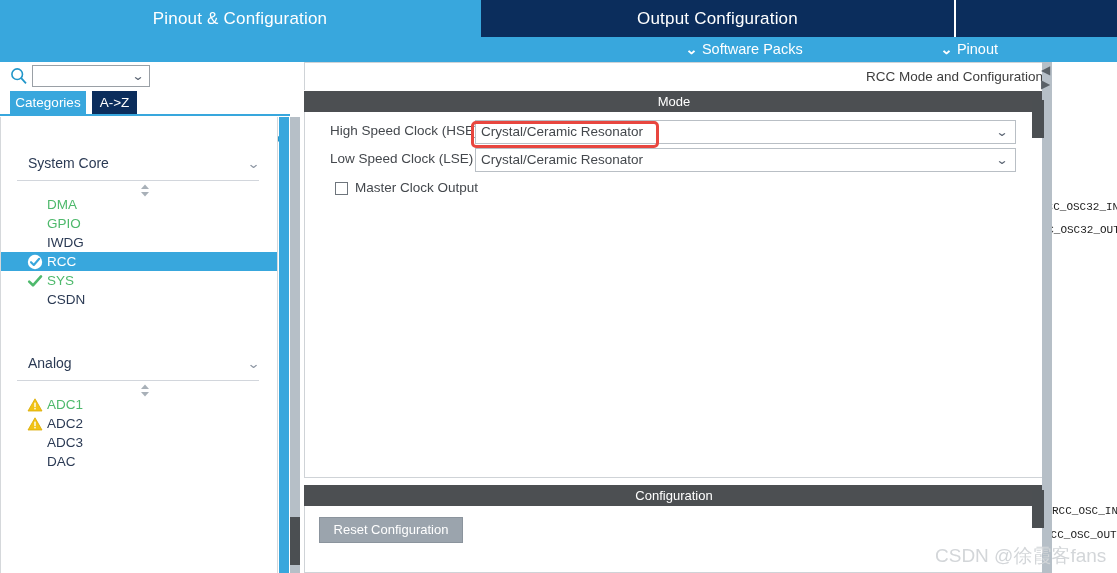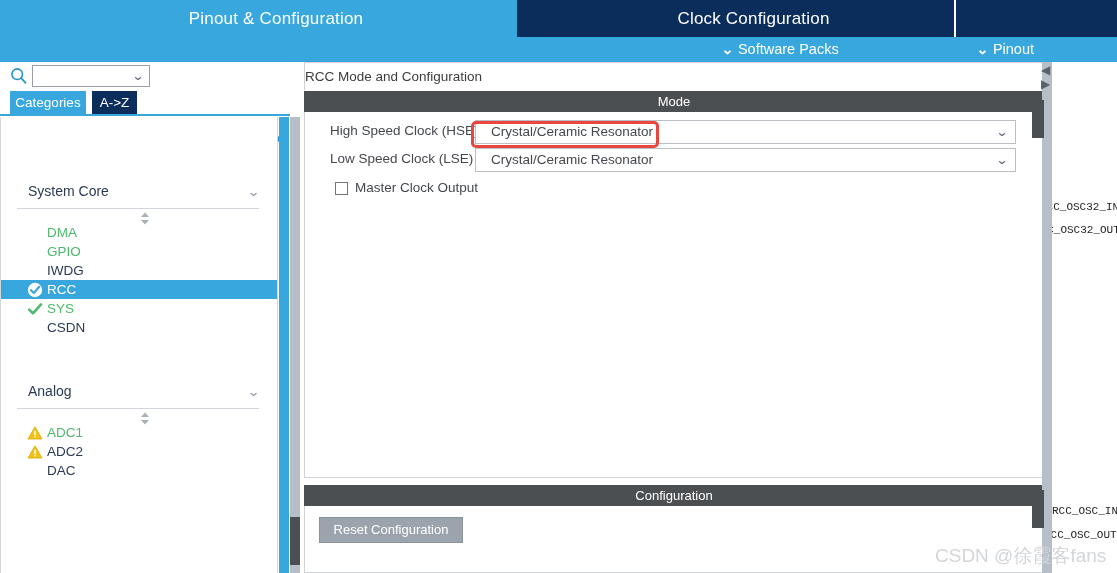--- a/index.html
+++ b/index.html
@@ -33,21 +33,20 @@
   }
   .main-tab {
     position: absolute;
     top: 0;
     height: 37px;
     line-height: 37px;
     text-align: center;
     color: #ffffff;
     font-size: 17px;
     letter-spacing: 0.2px;
-    margin-left: 36px;
   }
   .main-tab.inactive {
     left: 0;
     width: 480px;
     background: #38a7dd;
   }
   .main-tab.active {
     left: 481px;
     width: 473px;
     background: #0b2d5c;
@@ -77,21 +76,20 @@
     background: #38a7dd;
   }
   .subbar-item {
     position: absolute;
     top: 0;
     height: 25px;
     line-height: 25px;
     color: #ffffff;
     font-size: 14.5px;
     white-space: nowrap;
-    margin-left: 36px;
   }
   .subbar-item .chev {
     display: inline-block;
     margin-right: 5px;
     font-size: 13px;
     font-weight: bold;
     transform: scaleX(1.15);
   }
   #sp-item { left: 686px; }
   #po-item { left: 941px; }
@@ -179,21 +177,20 @@
     background: #ffffff;
     border-left: 1px solid #d5d8db;
     border-right: 1px solid #d5d8db;
     box-sizing: border-box;
     overflow: hidden;
   }
   .group {
     position: absolute;
     left: 0;
     width: 276px;
-    margin-top: 28px;
   }
   .group-header {
     position: absolute;
     left: 0; top: 0;
     width: 276px; height: 36px;
   }
   .group-title {
     position: absolute;
     left: 27px; top: 8px;
     font-size: 14px;
@@ -276,21 +273,21 @@
     top: 62px;
     width: 744px;
     height: 511px;
     background: #ffffff;
   }
   .panel-title {
     position: absolute;
     left: 2px; top: 0;
     width: 740px; height: 28px;
     line-height: 28px;
-    text-align: left;
+    text-align: right;
     font-size: 13.5px;
     color: #3d3d3d;
     background: #ffffff;
     border: 1px solid #cfd3d7;
     border-bottom: none;
     box-sizing: border-box;
   }
   .mode-bar {
     position: absolute;
     left: 2px; top: 29px;
@@ -329,21 +326,20 @@
     border: 1px solid #b9bfc5;
     background: #ffffff;
     box-sizing: border-box;
   }
   .field-combo .fval {
     position: absolute;
     left: 5px; top: 3px;
     font-size: 13.5px;
     color: #44484d;
     white-space: nowrap;
-    margin-left: 10px;
   }
   .field-combo .fchev {
     position: absolute;
     right: 8px; top: 4px;
     font-size: 12px;
     color: #5a6472;
     transform: scaleX(1.3);
   }
   .check-row {
     position: absolute;
@@ -466,21 +462,21 @@
     pointer-events: none;
   }
 </style>
 </head>
 <body>
 
 <div id="app">
 
   <div class="topbar">
     <div class="main-tab inactive">Pinout &amp; Configuration</div>
-    <div class="main-tab active">Clock Configuration</div>
+    <div class="main-tab active">Output Configuration</div>
     <div class="tab-sep"></div>
     <div class="tab-extra"></div>
 
     <div class="subbar">
       <div class="subbar-item" id="sp-item">
         <span class="chev">⌄</span><span>Software Packs</span>
       </div>
       <div class="subbar-item" id="po-item">
         <span class="chev">⌄</span><span>Pinout</span>
       </div>
@@ -577,20 +573,23 @@
             </div>
             <div class="sb-item dark">
               <span class="mark"><svg width="16" height="16" viewBox="0 0 16 16">
                   <polygon points="8,1.8 15,14 1,14" fill="#f2c316" stroke="#d9ab05" stroke-width="0.8"></polygon>
                   <rect x="7.3" y="5.6" width="1.4" height="4.6" fill="#ffffff"></rect>
                   <rect x="7.3" y="11" width="1.4" height="1.4" fill="#ffffff"></rect>
                 </svg></span>
               <span class="lbl">ADC2</span>
             </div>
             <div class="sb-item dark">
+              <span class="lbl">ADC3</span>
+            </div>
+            <div class="sb-item dark">
               <span class="lbl">DAC</span>
             </div>
           </div>
         </div>
         <div class="group" style="top: 455px; height: 45px;">
           <div class="group-header"></div>
         </div>
       </div>
 
     <div class="sb-scrollbar-blue"></div>

